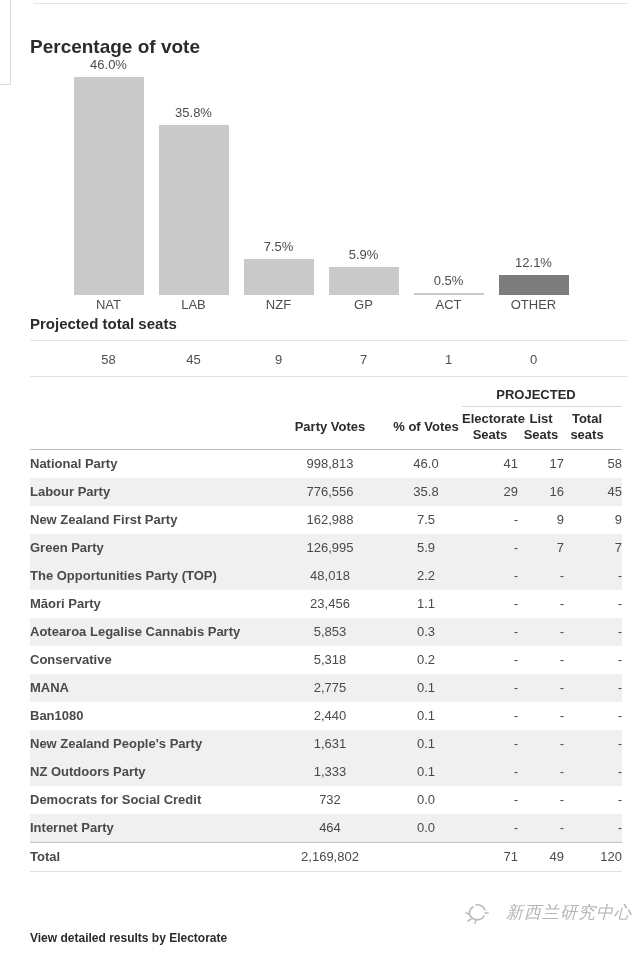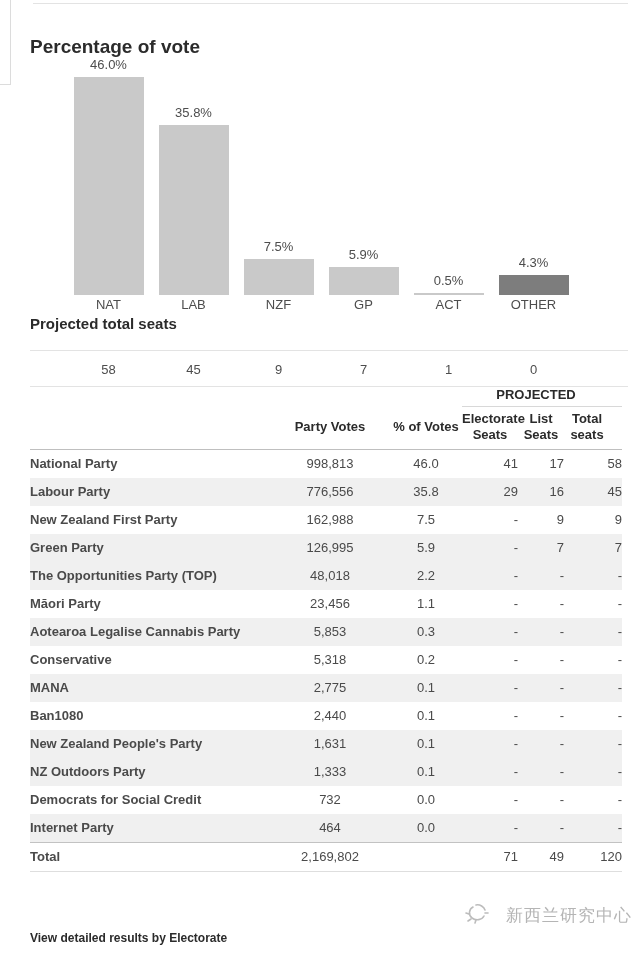--- a/index.html
+++ b/index.html
@@ -21,21 +21,21 @@
   
   .chart { position:absolute; left:66px; top:56px; width:510px; height:239px; display:flex; }
   .chart-col { position:relative; width:85px; height:100%; }
   .bar { position:absolute; bottom:0; left:50%; transform:translateX(-50%); width:70px; background:#c9c9c9; }
   .bar-label { position:absolute; left:0; width:100%; text-align:center; font-size:13px; color:#4d4d4d; line-height:15px; }
   .cat-row { position:absolute; left:66px; top:297px; width:510px; display:flex; }
   .cat { width:85px; text-align:center; font-size:13px; color:#4d4d4d; }
 
   
   .seats-section { position:absolute; top:316px; left:30px; right:12px; }
-  .seats-title { font-size:15px; font-weight:700; color:#2b2b2b; line-height:16px; padding-bottom:18px; border-bottom:1px solid #e3e3e3; }
+  .seats-title { font-size:15px; font-weight:700; color:#2b2b2b; line-height:16px; padding-bottom:8px; border-bottom:1px solid #e3e3e3; }
   .seats-row { margin-top:11px; padding-bottom:9px; border-bottom:1px solid #e3e3e3; }
   .seats-row-inner { margin-left:36px; width:510px; display:flex; }
   .seat-num { width:85px; text-align:center; font-size:13px; color:#4d4d4d; }
 
   
   table.results { position:absolute; top:385px; left:30px; width:592px; border-collapse:collapse; table-layout:fixed; }
   table.results th { font-size:13px; font-weight:700; color:#2b2b2b; line-height:16px; }
   th.projected { text-align:center; padding:2px 12px 3px 0; border-bottom:1px solid #d8d8d8; }
   tr.col-heads th { vertical-align:middle; text-align:center; padding:4px 0 6px 0; border-bottom:1px solid #bfbfbf; }
   tr.col-heads th.h-total { padding-right:12px; }
@@ -49,22 +49,22 @@
   tr.shaded { background:#f0f0f0; }
   tr.total-row td { border-top:1px solid #c2c2c2; border-bottom:1px solid #dedede; }
 
   
   .electorate-link {
     position:absolute; top:931px; left:30px;
     font-size:12px; font-weight:700; color:#2b2b2b; text-decoration:none; cursor:pointer;
   }
   .watermark {
     position:absolute; top:901px; right:8px;
-    display:flex; align-items:flex-end; gap:13px;
-    color:#b5b5b5; font-size:17px; letter-spacing:1px;
+    display:flex; align-items:flex-start; gap:13px;
+    color:#b5b5b5; font-size:17px; letter-spacing:1px;font-style:italic;
   }
 </style>
 </head>
 <body>
 
 <div class="page">
 
   <div class="top-rule"></div>
   <div class="edge-vline"></div>
   <div class="edge-hline"></div>
@@ -86,21 +86,21 @@
       </div>
       <div class="chart-col">
         <div class="bar-label" style="bottom: 33px;">5.9%</div>
         <div class="bar" style="height: 28px; background: rgb(201, 201, 201);"></div>
       </div>
       <div class="chart-col">
         <div class="bar-label" style="bottom: 7px;">0.5%</div>
         <div class="bar" style="height: 2px; background: rgb(201, 201, 201);"></div>
       </div>
       <div class="chart-col">
-        <div class="bar-label" style="bottom: 25px;">4.3%</div>
+        <div class="bar-label" style="bottom: 25px;">12.1%</div>
         <div class="bar" style="height: 20px; background: rgb(125, 125, 125);"></div>
       </div>
     </div>
   <div class="cat-row">
       <div class="cat">NAT</div>
       <div class="cat">LAB</div>
       <div class="cat">NZF</div>
       <div class="cat">GP</div>
       <div class="cat">ACT</div>
       <div class="cat">OTHER</div>

